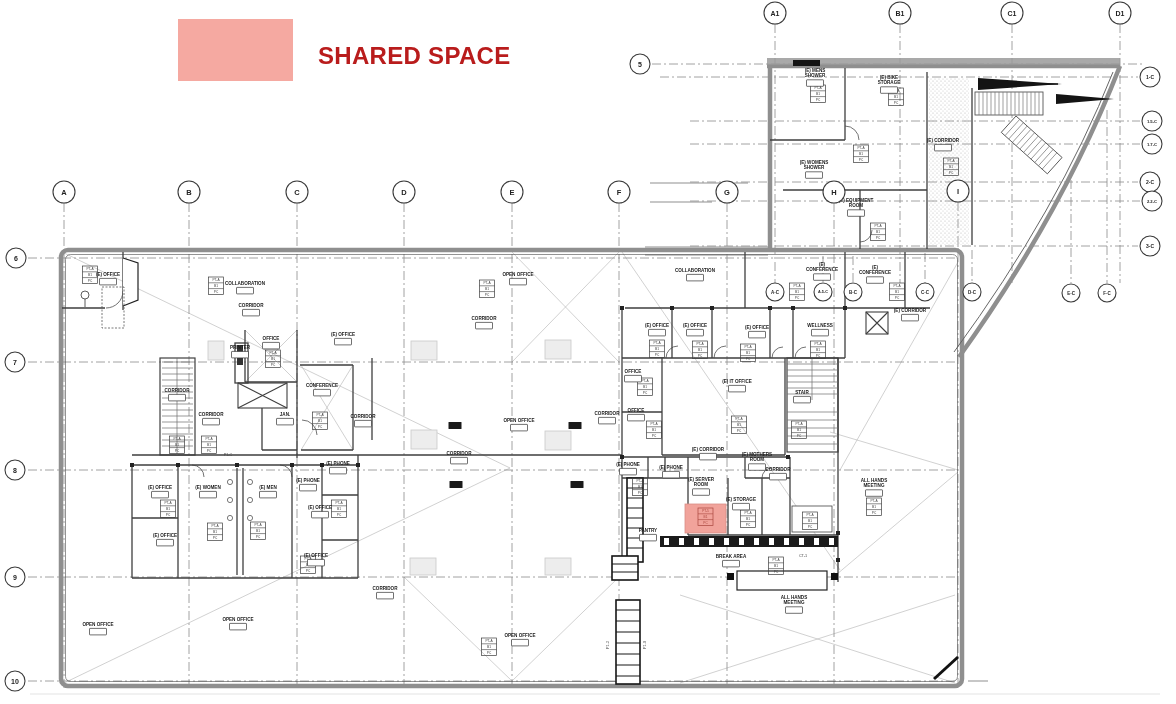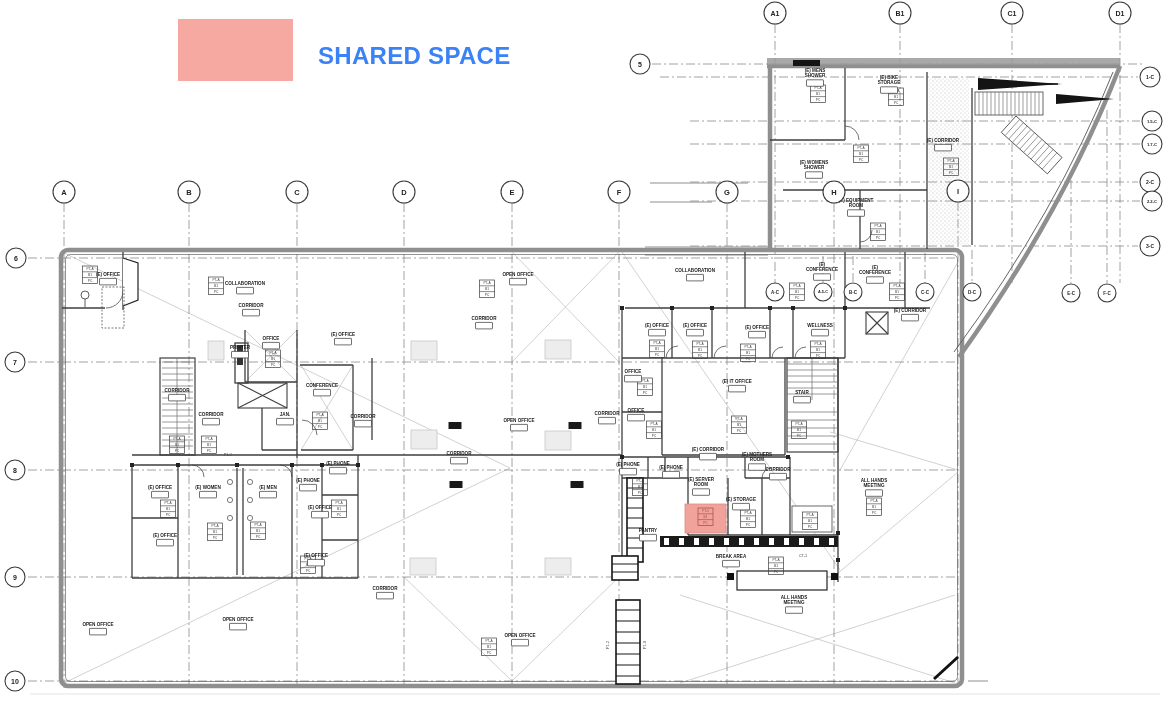--- a/index.html
+++ b/index.html
@@ -1,21 +1,21 @@
 <!DOCTYPE html>
 <html><head>
 <meta charset="utf-8">
 <style>
   html,body{margin:0;padding:0;background:#fff;}
   .canvas{position:relative;width:1176px;height:704px;background:#fff;overflow:hidden;
           font-family:"Liberation Sans",sans-serif;}
   .legend{position:absolute;left:0;top:0;width:520px;height:100px;}
   .legend-swatch{position:absolute;left:178px;top:19px;width:115px;height:62px;}
   .legend-label{position:absolute;left:318px;top:42px;font-size:24px;font-weight:600;
-                color:#3b82f6;letter-spacing:.3px;white-space:nowrap;}
+                color:#b91c1c;letter-spacing:.3px;white-space:nowrap;}
   svg{position:absolute;left:0;top:0;}
 </style>
 </head>
 <body>
 
 <div class="canvas">
 
   <svg id="plan" width="1176" height="704" viewBox="0 0 1176 704" font-family="Liberation Sans, sans-serif">
     <defs>
       <pattern id="dotpat" width="4" height="4" patternUnits="userSpaceOnUse">

